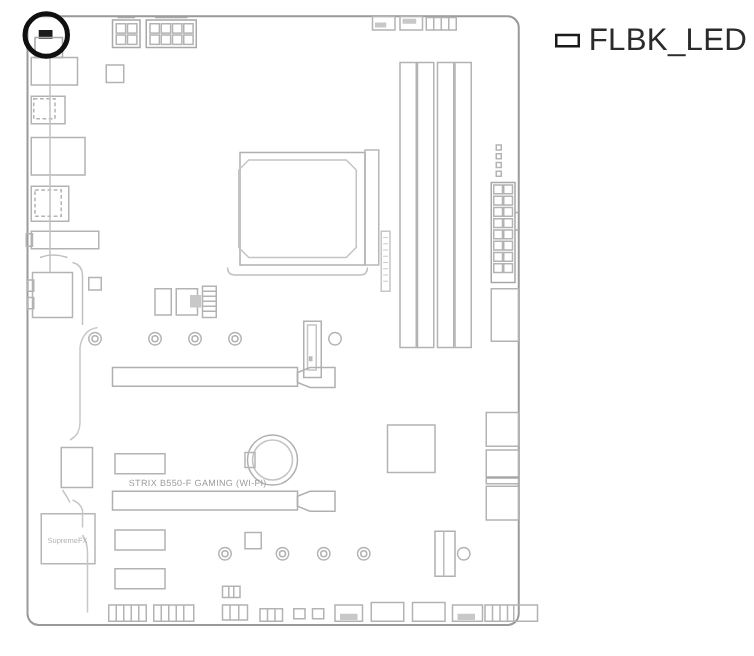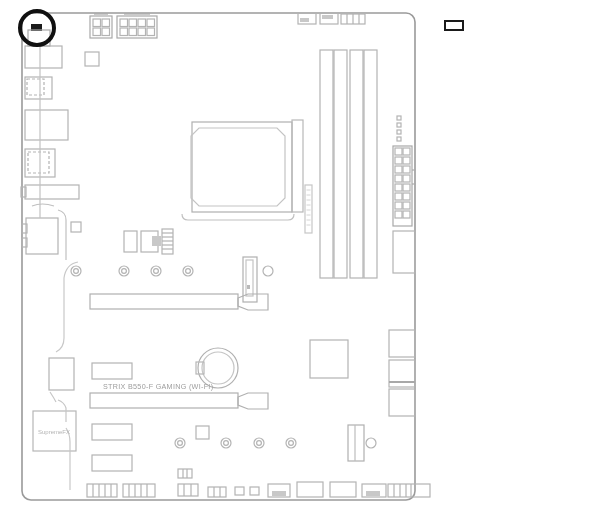--- a/index.html
+++ b/index.html
@@ -318,15 +318,16 @@
     <text x="103" y="389" font-family="Liberation Sans, sans-serif" font-size="7.2" fill="#9c9c9c" letter-spacing="0.3">STRIX B550-F GAMING (WI-FI)</text>
 
     <text x="38" y="434" font-family="Liberation Sans, sans-serif" font-size="6" fill="#b4b4b4">SupremeFX</text>
 
     <circle cx="37" cy="28" r="17" fill="none" stroke="#101010" stroke-width="4"></circle>
 
   </svg>
 
   <div class="legend">
     <span class="legend-swatch"></span>
+    <span class="legend-label">FLBK_LED</span>
   </div>
 
 </div>
 
 </body></html>

